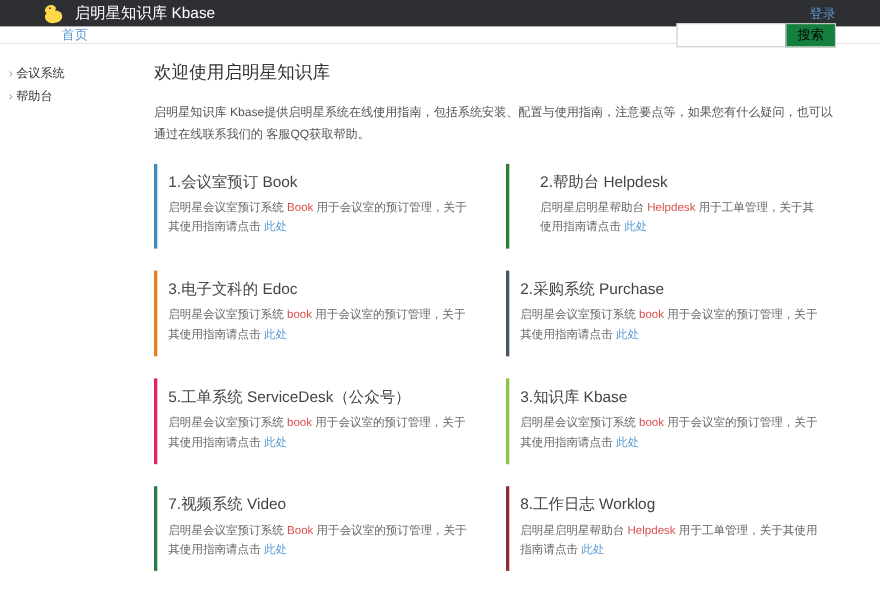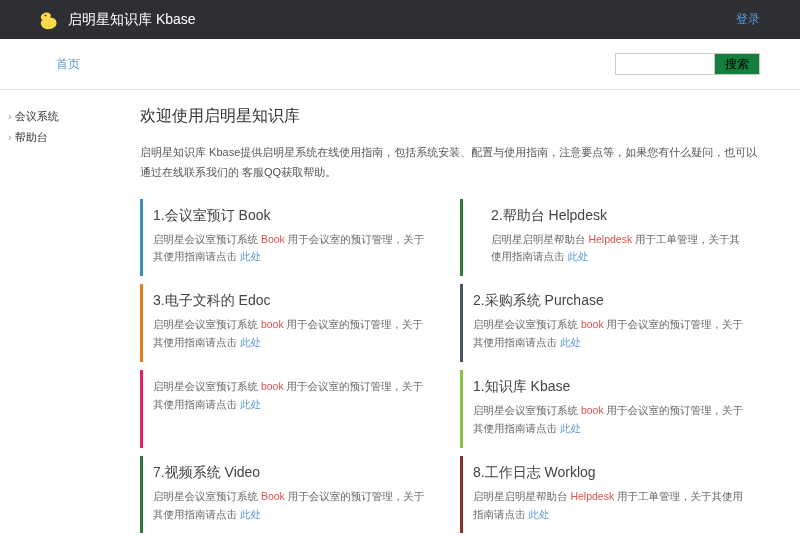--- a/index.html
+++ b/index.html
@@ -1,33 +1,33 @@
 <!DOCTYPE html>
 <html><head>
 <meta charset="utf-8">
 <style>
 * { margin: 0; padding: 0; box-sizing: border-box; }
 body { font-family: "Microsoft YaHei", Arial, sans-serif; font-size: 12px; background: #fff; color: #333; }
-.topbar { background: #2d2f33; height: 39px; display: flex; align-items: center; padding: 0 40px; justify-content: space-between; }
+.topbar { background: #2d2f33; height: 24px; display: flex; align-items: center; padding: 0 40px; justify-content: space-between; }
 .brand { display: flex; align-items: center; gap: 8px; color: #fff; font-size: 14px; }
 .duck { width: 20px; height: 20px; }
 .login { color: #5b9bd5; font-size: 12px; cursor: pointer; }
-.navrow { height: 51px; border-bottom: 1px solid #e5e5e5; display: flex; align-items: center; padding: 0 40px; justify-content: space-between; }
+.navrow { height: 16px; border-bottom: 1px solid #e5e5e5; display: flex; align-items: center; padding: 0 40px; justify-content: space-between; }
 .home { color: #5b9bd5; font-size: 12px; cursor: pointer; padding-left: 16px; }
 .searchwrap { display: flex; align-items: center; }
 .searchbox { width: 100px; height: 22px; border: 1px solid #ccc; padding: 0 4px; font-size: 12px; }
 .searchbtn { height: 22px; padding: 0 10px; border: 1px solid #ccc; background: #15803d; cursor: pointer; font-size: 12px; margin-left: -1px; }
 .main { display: flex; padding: 10px 0 0 0; }
 .sidebar { width: 120px; padding: 6px 0 0 8px; }
 .side-item { font-size: 11px; color: #333; padding: 3px 0; cursor: pointer; }
 .side-item::before { content: "› "; color: #999; }
 .content { flex: 1; padding: 0 40px 20px 20px; }
 h1 { font-size: 16px; font-weight: 400; color: #333; margin: 6px 0 16px 0; }
 .intro { font-size: 11px; color: #555; line-height: 1.8; margin-bottom: 16px; }
-.grid { display: grid; grid-template-columns: 1fr 1fr; gap: 8px 20px; }
+.grid { display: grid; grid-template-columns: 1fr 1fr; gap: 20px 20px; }
 .card { border-left: 3px solid #ccc; padding: 8px 10px 10px 10px; }
 .card.c1 { border-left-color: #3c8dbc; }
 .card.c2 { border-left-color: #2e7d32; padding-left: 28px; }
 .card.c3 { border-left-color: #e67e22; }
 .card.c4 { border-left-color: #4a5568; }
 .card.c5 { border-left-color: #e91e63; }
 .card.c6 { border-left-color: #8bc34a; }
 .card.c7 { border-left-color: #2f7a3f; }
 .card.c8 { border-left-color: #8e2e2e; }
 .card-title { font-size: 14px; color: #444; margin-bottom: 6px; }
@@ -76,24 +76,25 @@
         </div>
         <div class="card c3">
           <div class="card-title">3.电子文科的 Edoc</div>
           <div class="card-desc">启明星会议室预订系统 <span class="kw">book</span> 用于会议室的预订管理，关于其使用指南请点击 <span class="lk">此处</span></div>
         </div>
         <div class="card c4">
           <div class="card-title">2.采购系统 Purchase</div>
           <div class="card-desc">启明星会议室预订系统 <span class="kw">book</span> 用于会议室的预订管理，关于其使用指南请点击 <span class="lk">此处</span></div>
         </div>
         <div class="card c5">
+          <div class="card-title">5.工单系统 ServiceDesk（公众号）</div>
           <div class="card-desc">启明星会议室预订系统 <span class="kw">book</span> 用于会议室的预订管理，关于其使用指南请点击 <span class="lk">此处</span></div>
         </div>
         <div class="card c6">
-          <div class="card-title">1.知识库 Kbase</div>
+          <div class="card-title">3.知识库 Kbase</div>
           <div class="card-desc">启明星会议室预订系统 <span class="kw">book</span> 用于会议室的预订管理，关于其使用指南请点击 <span class="lk">此处</span></div>
         </div>
         <div class="card c7">
           <div class="card-title">7.视频系统 Video</div>
           <div class="card-desc">启明星会议室预订系统 <span class="kw">Book</span> 用于会议室的预订管理，关于其使用指南请点击 <span class="lk">此处</span></div>
         </div>
         <div class="card c8">
           <div class="card-title">8.工作日志 Worklog</div>
           <div class="card-desc">启明星启明星帮助台 <span class="kw">Helpdesk</span> 用于工单管理，关于其使用指南请点击 <span class="lk">此处</span></div>
         </div>

